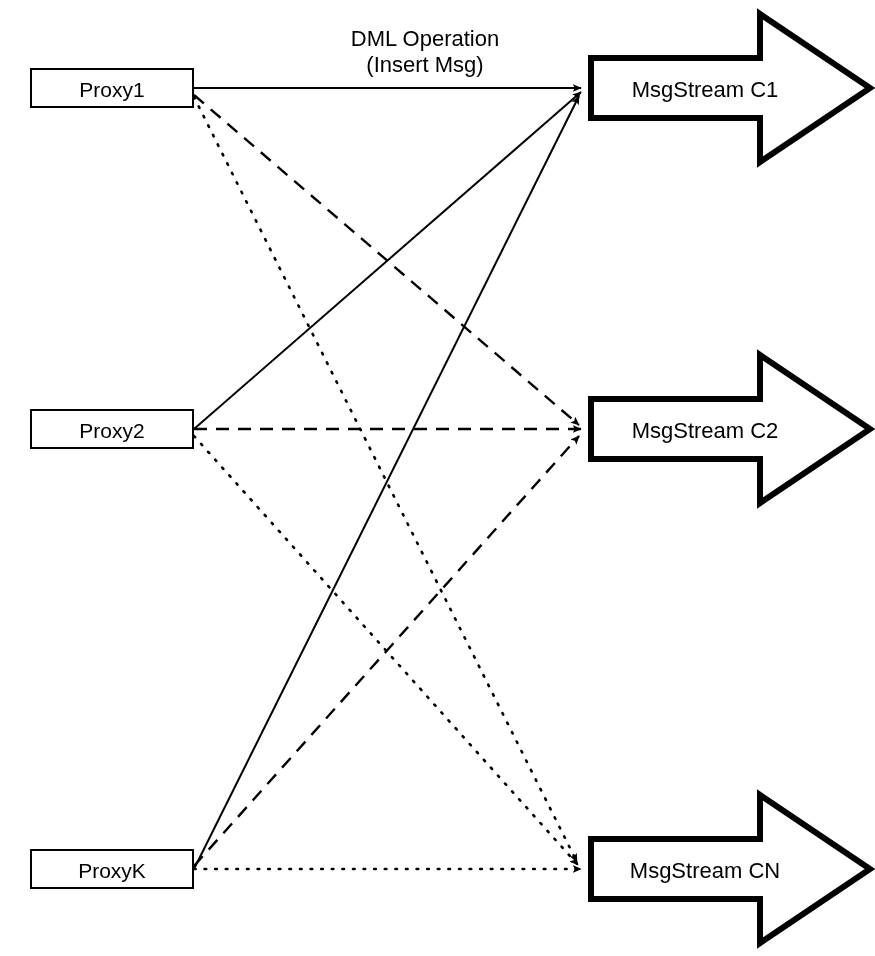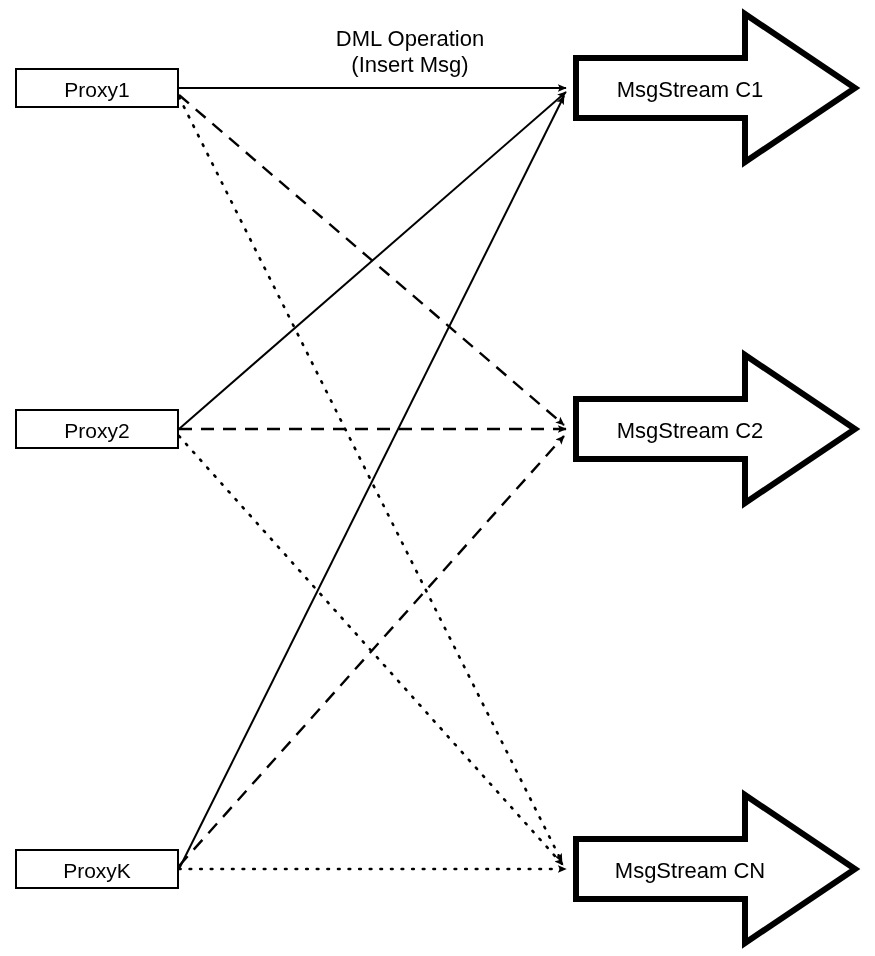--- a/index.html
+++ b/index.html
@@ -11,20 +11,21 @@
     width: 875px;
     height: 956px;
     font-family: "Liberation Sans", sans-serif;
     overflow: hidden;
   }
   #diagram-root {
     position: relative;
     width: 731px;
     height: 956px;
     background: #ffffff;
+    margin-left: 15px;
   }
   svg#diagram-svg {
     display: block;
     width: 875px;
     height: 956px;
   }
   .node-box-rect {
     fill: #ffffff;
     stroke: #000000;
     stroke-width: 2;

